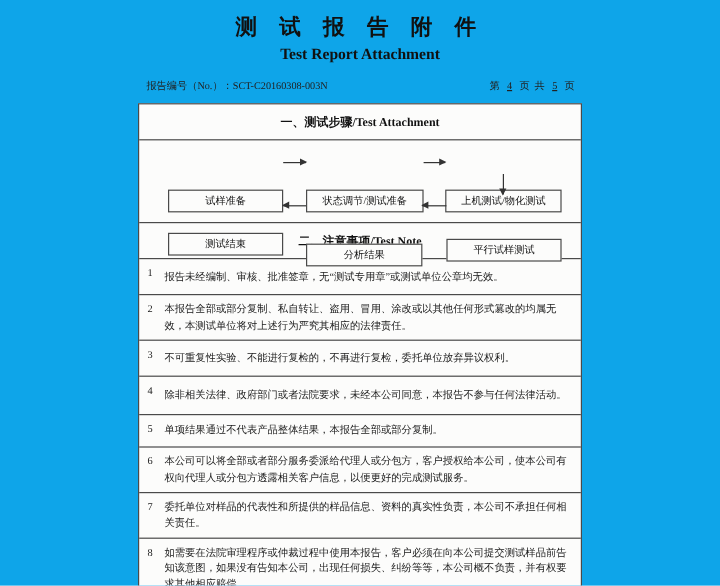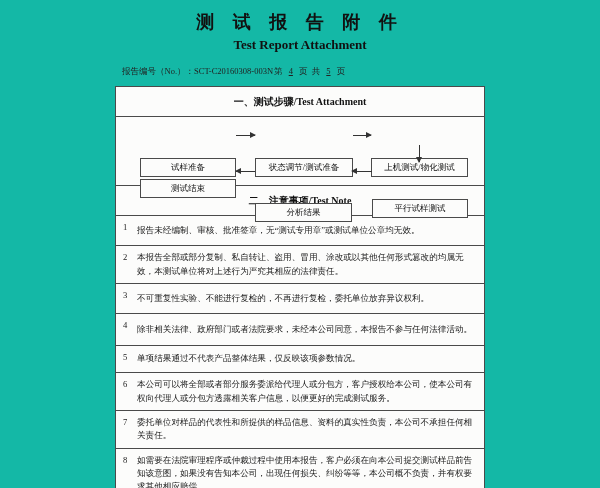--- a/index.html
+++ b/index.html
@@ -5,21 +5,21 @@
   * { margin:0; padding:0; box-sizing:border-box; }
   html,body { width:600px; height:488px; }
   body {
     font-family:"Liberation Serif","DejaVu Serif",serif;
     background:#fbfbfa;
     color:#1c1c1c;
   }
   .page {
     position:relative;
     width:600px; height:488px;
-    background:#14b8a6;
+    background:#0ea5e9;
     overflow:hidden;
   }
   .doc-title {
     text-align:center;
     padding-top:10px;
     font-size:18px;
     font-weight:bold;
     letter-spacing:7px;
     color:#111;
   }
@@ -27,20 +27,21 @@
     text-align:center;
     margin-top:3px;
     font-size:13px;
     font-weight:bold;
     color:#111;
   }
   .meta-row {
     width:372px;
     margin:13px auto 0 auto;
     display:flex;
+    justify-content:space-between;
     align-items:flex-end;
     font-size:8.5px;
     color:#222;
     padding:0 6px 0 8px;
   }
   .page-indicator span { margin:0 1px; }
   .page-num { text-decoration:underline; padding:0 2px; }
   .report-table {
     width:370px;
     margin:8px auto 0 auto;
@@ -72,21 +73,21 @@
     justify-content:center;
     font-size:8.5px;
     color:#111;
     margin-top:32px;
   }
   .fb-1 { left:24px;  top:9px;  width:96px; }
   .fb-2 { left:139px; top:9px;  width:98px; }
   .fb-3 { left:255px; top:9px;  width:97px; }
   .fb-4 { left:256px; top:50px; width:96px; }
   .fb-5 { left:139px; top:54px; width:97px; }
-  .fb-6 { left:24px;  top:30px; width:96px; }
+  .fb-6 { left:24px;  top:45px; width:96px; }
   .arrow-r, .arrow-l {
     position:absolute;
     height:1px;
     background:#333;
   }
   .arrow-r::after {
     content:""; position:absolute; right:-1px; top:-3px;
     border-top:3.5px solid transparent; border-bottom:3.5px solid transparent;
     border-left:6px solid #333;
   }
@@ -186,21 +187,21 @@
     <div class="trow note-row nr-3">
       <span class="note-num">3</span>
       <span class="note-text">不可重复性实验、不能进行复检的，不再进行复检，委托单位放弃异议权利。</span>
     </div>
     <div class="trow note-row nr-4">
       <span class="note-num">4</span>
       <span class="note-text">除非相关法律、政府部门或者法院要求，未经本公司同意，本报告不参与任何法律活动。</span>
     </div>
     <div class="trow note-row nr-5">
       <span class="note-num">5</span>
-      <span class="note-text">单项结果通过不代表产品整体结果，仅反映该项参数情况。</span>
+      <span class="note-text">单项结果通过不代表产品整体结果，本报告全部或部分复制。</span>
     </div>
     <div class="trow note-row nr-6">
       <span class="note-num">6</span>
       <span class="note-text">本公司可以将全部或者部分服务委派给代理人或分包方，客户授权给本公司，使本公司有权向代理人或分包方透露相关客户信息，以便更好的完成测试服务。</span>
     </div>
     <div class="trow note-row nr-7">
       <span class="note-num">7</span>
       <span class="note-text">委托单位对样品的代表性和所提供的样品信息、资料的真实性负责，本公司不承担任何相关责任。</span>
     </div>
     <div class="trow note-row nr-8">

